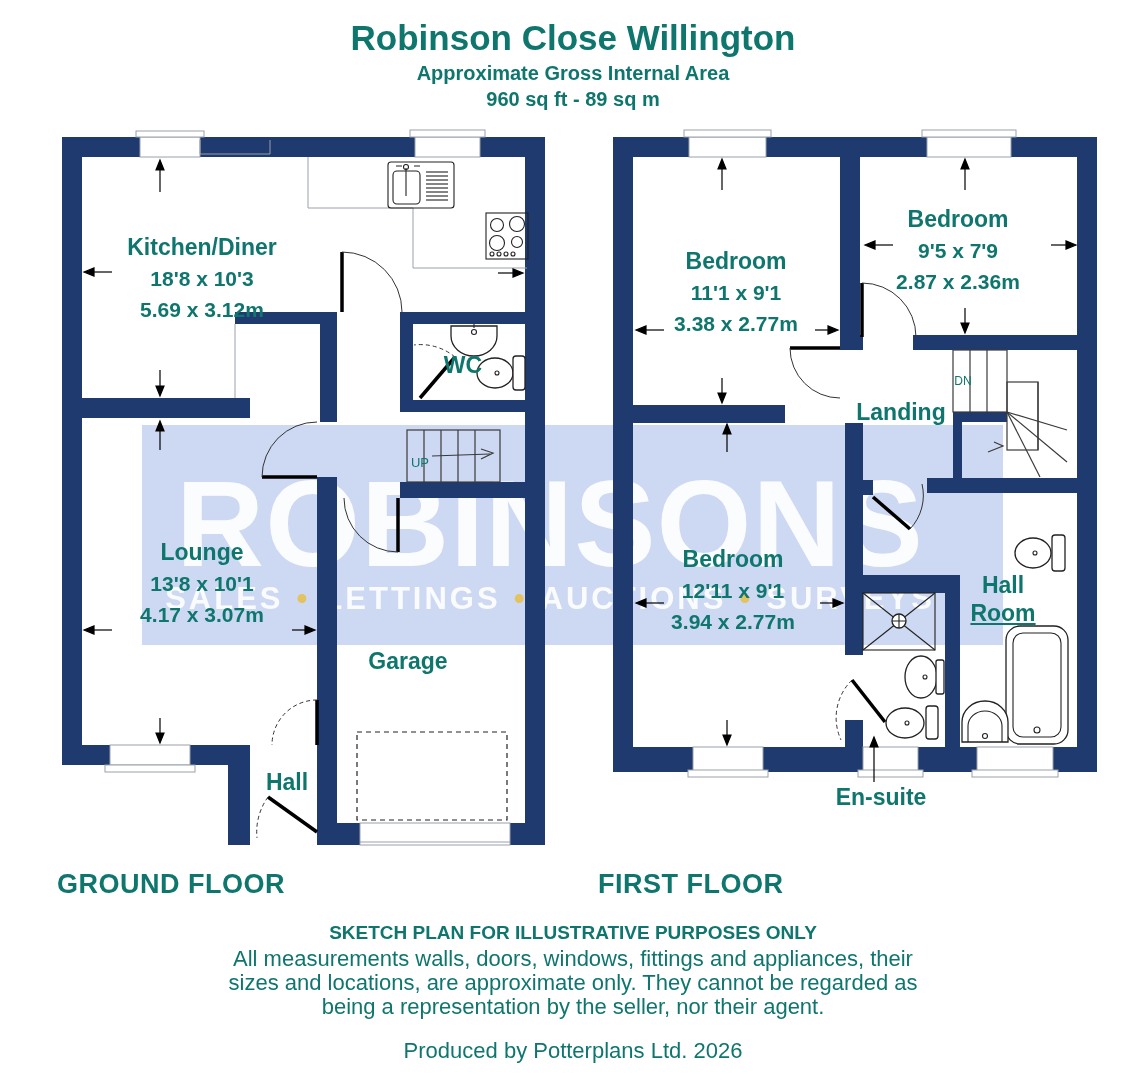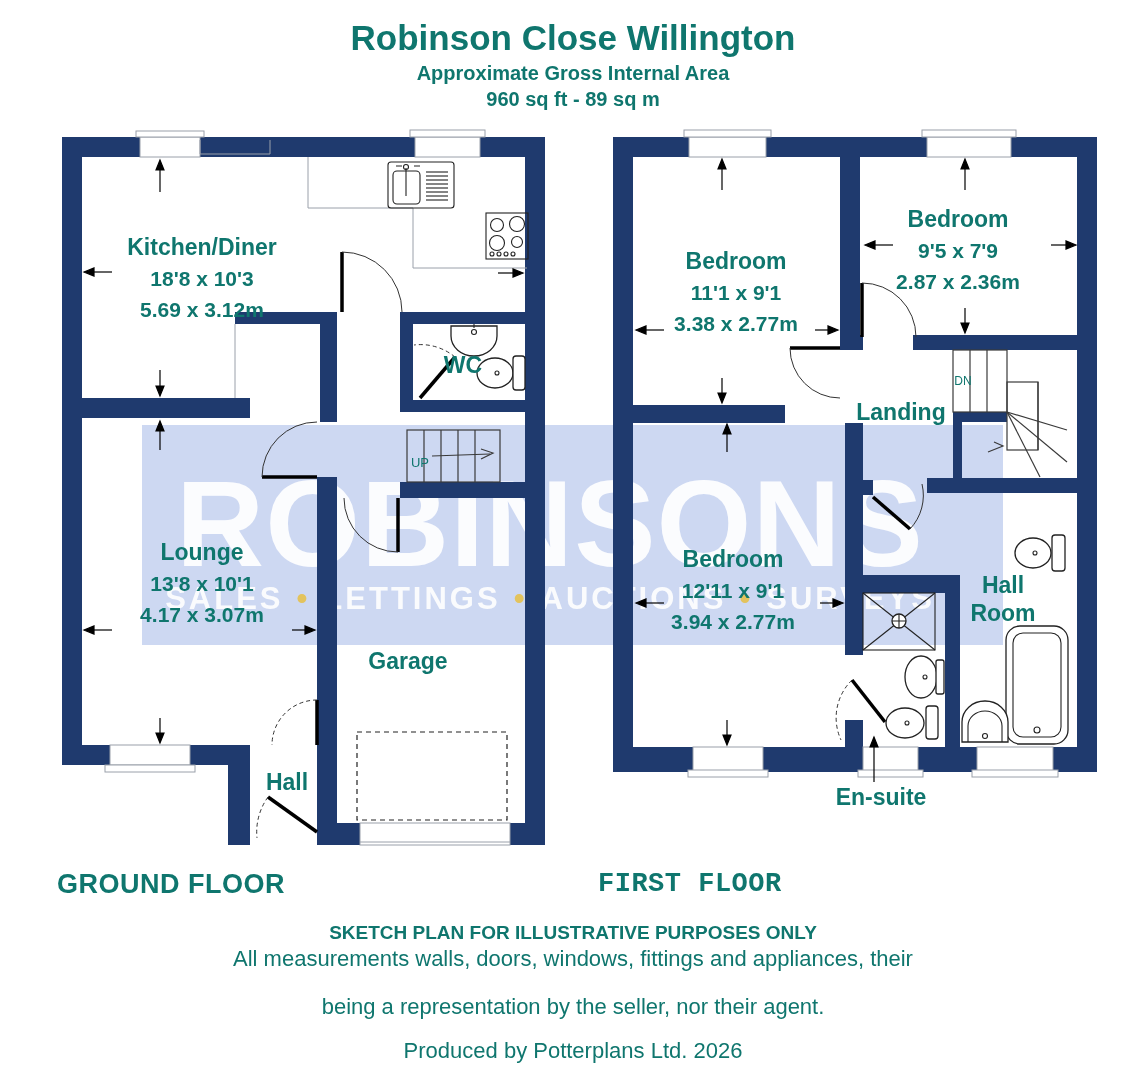--- a/index.html
+++ b/index.html
@@ -374,22 +374,23 @@
   </div>
   <div class="ovl ctr room-name" style="left:901px;top:412px;">Landing</div>
   <div class="ovl ctr small-lbl" style="left:963px;top:381px;font-size:12px;">DN</div>
   <div class="ovl ctr" style="left:733px;top:590px;">
     <div class="room-name">Bedroom</div>
     <div class="room-dim">12'11 x 9'1</div>
     <div class="room-dim">3.94 x 2.77m</div>
   </div>
   <div class="ovl ctr" style="left:1003px;top:599px;">
     <div class="room-name" style="line-height:28px;">Hall</div>
-    <div class="room-name" style="line-height:28px;">Room</div>
+    <div class="room-name" style="line-height:28px;text-decoration:underline;">Room</div>
   </div>
   <div class="ovl ctr room-name" style="left:881px;top:797px;">En-suite</div>
-  <div class="ovl floor-lbl" style="left:598px;top:869px;font-family:Liberation Mono, monospace;">FIRST FLOOR</div>
+  <div class="ovl floor-lbl" style="left:598px;top:869px;">FIRST FLOOR</div>
 
   <div class="ovl ctr foot-head" style="left:573px;top:921px;margin-top:12px;">SKETCH PLAN FOR ILLUSTRATIVE PURPOSES ONLY</div>
   <div class="ovl ctr foot-line" style="left:573px;top:959px;">All measurements walls, doors, windows, fittings and appliances, their</div>
+  <div class="ovl ctr foot-line" style="left:573px;top:983px;">sizes and locations, are approximate only. They cannot be regarded as</div>
   <div class="ovl ctr foot-line" style="left:573px;top:1007px;">being a representation by the seller, nor their agent.</div>
   <div class="ovl ctr foot-line" style="left:573px;top:1051px;">Produced by Potterplans Ltd. 2026</div>
 </div>
 
 </body></html>

